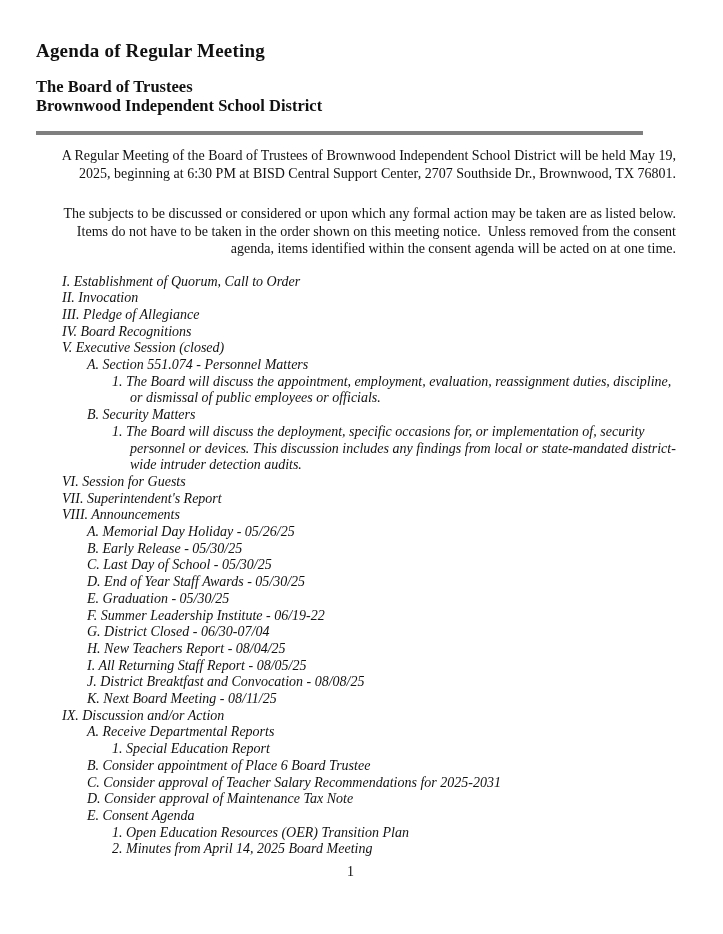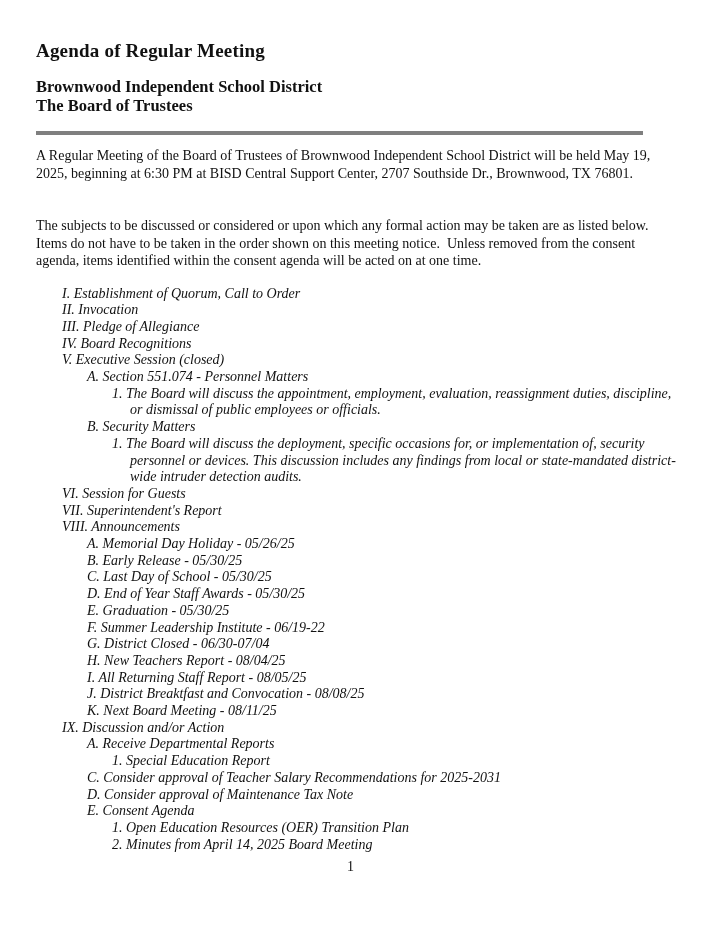--- a/index.html
+++ b/index.html
@@ -38,26 +38,27 @@
     margin: 16px 0 0 0;
     width: 607px;
     height: 4px;
     background: #7f7f7f;
   }
   .body-paragraph {
     margin: 0;
     font-size: 14px;
     line-height: 17.5px;
     white-space: pre-wrap;
+    text-align: right;
   }
   .para-intro {
     margin-top: 12px;
   }
   .para-notice {
-    margin-top: 35px;
+    margin-top: 23px;
   }
   .agenda-list {
     margin-top: 16px;
     font-size: 14px;
     line-height: 16.7px;
     font-style: italic;
   }
   .agenda-item {
     white-space: pre-wrap;
   }
@@ -77,22 +78,22 @@
   }
 </style>
 </head>
 <body>
 
 <div class="page">
 
   <h1 class="doc-title">Agenda of Regular Meeting</h1>
 
   <div class="subtitle-block">
+    <div class="subtitle-line">The Board of Trustees</div>
     <div class="subtitle-line">Brownwood Independent School District</div>
-    <div class="subtitle-line">The Board of Trustees</div>
   </div>
 
   <hr class="header-rule" style="background: rgb(127, 127, 127);">
 
   <p class="body-paragraph para-intro">A Regular Meeting of the Board of Trustees of Brownwood Independent School District will be held May 19, 2025, beginning at 6:30 PM at BISD Central Support Center, 2707 Southside Dr., Brownwood, TX 76801.</p>
 
   <p class="body-paragraph para-notice">The subjects to be discussed or considered or upon which any formal action may be taken are as listed below. Items do not have to be taken in the order shown on this meeting notice.  Unless removed from the consent agenda, items identified within the consent agenda will be acted on at one time.</p>
 
   <div class="agenda-list">
       <div class="agenda-item lvl1">I. Establishment of Quorum, Call to Order</div>
@@ -114,20 +115,21 @@
       <div class="agenda-item lvl2">E. Graduation - 05/30/25</div>
       <div class="agenda-item lvl2">F. Summer Leadership Institute - 06/19-22</div>
       <div class="agenda-item lvl2">G. District Closed - 06/30-07/04</div>
       <div class="agenda-item lvl2">H. New Teachers Report - 08/04/25</div>
       <div class="agenda-item lvl2">I. All Returning Staff Report - 08/05/25</div>
       <div class="agenda-item lvl2">J. District Breaktfast and Convocation - 08/08/25</div>
       <div class="agenda-item lvl2">K. Next Board Meeting - 08/11/25</div>
       <div class="agenda-item lvl1">IX. Discussion and/or Action</div>
       <div class="agenda-item lvl2">A. Receive Departmental Reports</div>
       <div class="agenda-item lvl3">1. Special Education Report</div>
+      <div class="agenda-item lvl2">B. Consider appointment of Place 6 Board Trustee</div>
       <div class="agenda-item lvl2">C. Consider approval of Teacher Salary Recommendations for 2025-2031</div>
       <div class="agenda-item lvl2">D. Consider approval of Maintenance Tax Note</div>
       <div class="agenda-item lvl2">E. Consent Agenda</div>
       <div class="agenda-item lvl3">1. Open Education Resources (OER) Transition Plan</div>
       <div class="agenda-item lvl3">2. Minutes from April 14, 2025 Board Meeting</div>
     </div>
 
   <div class="page-number">1</div>
 
 </div>

